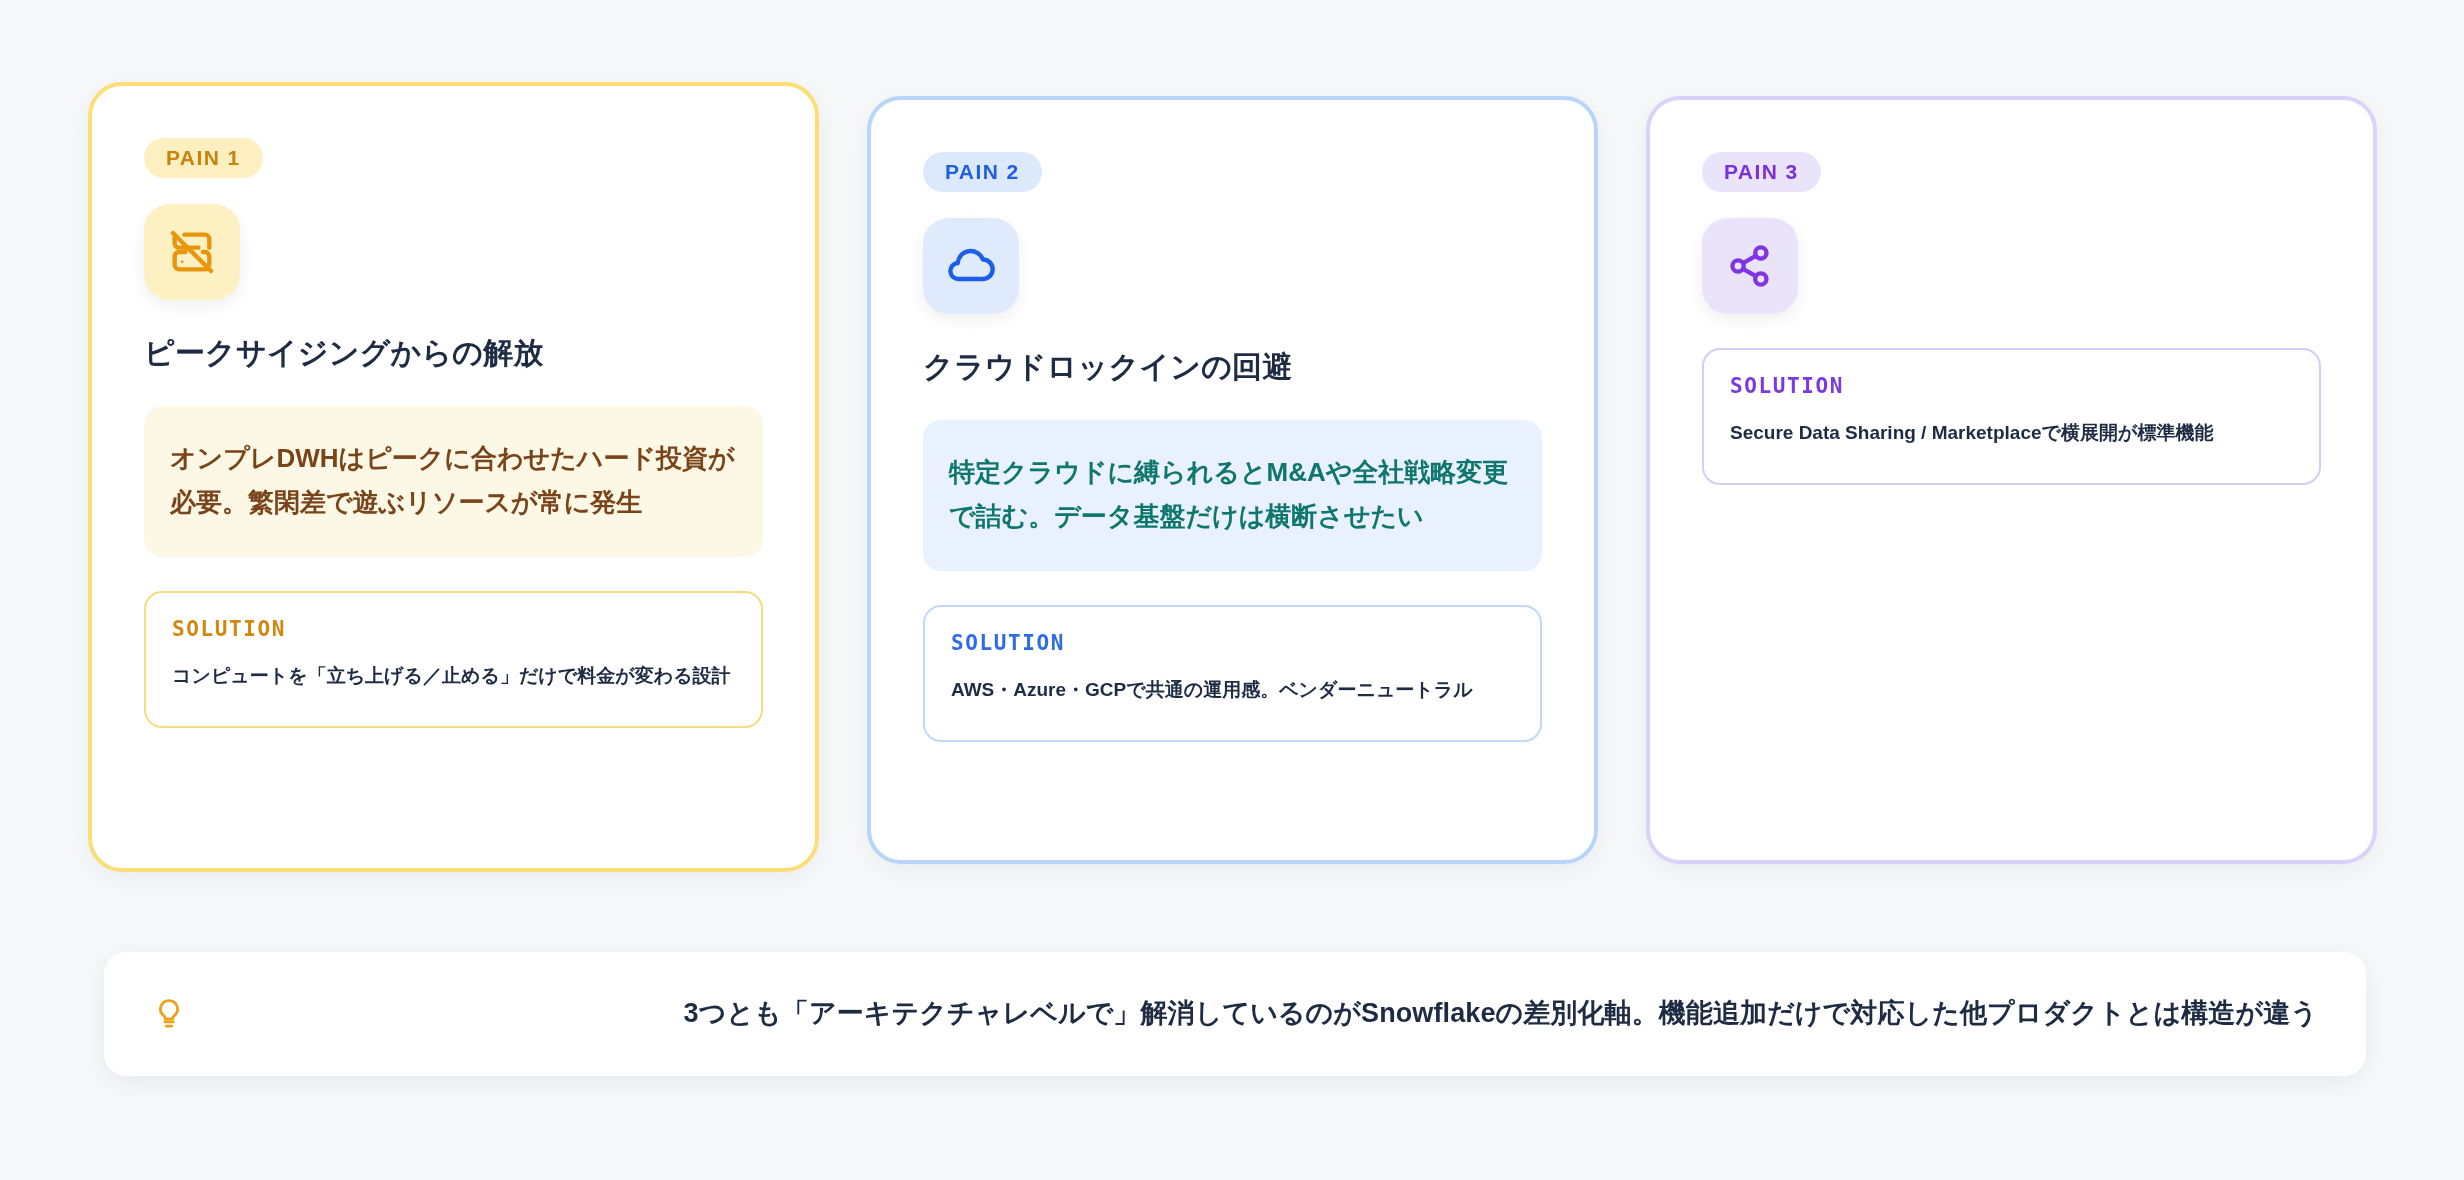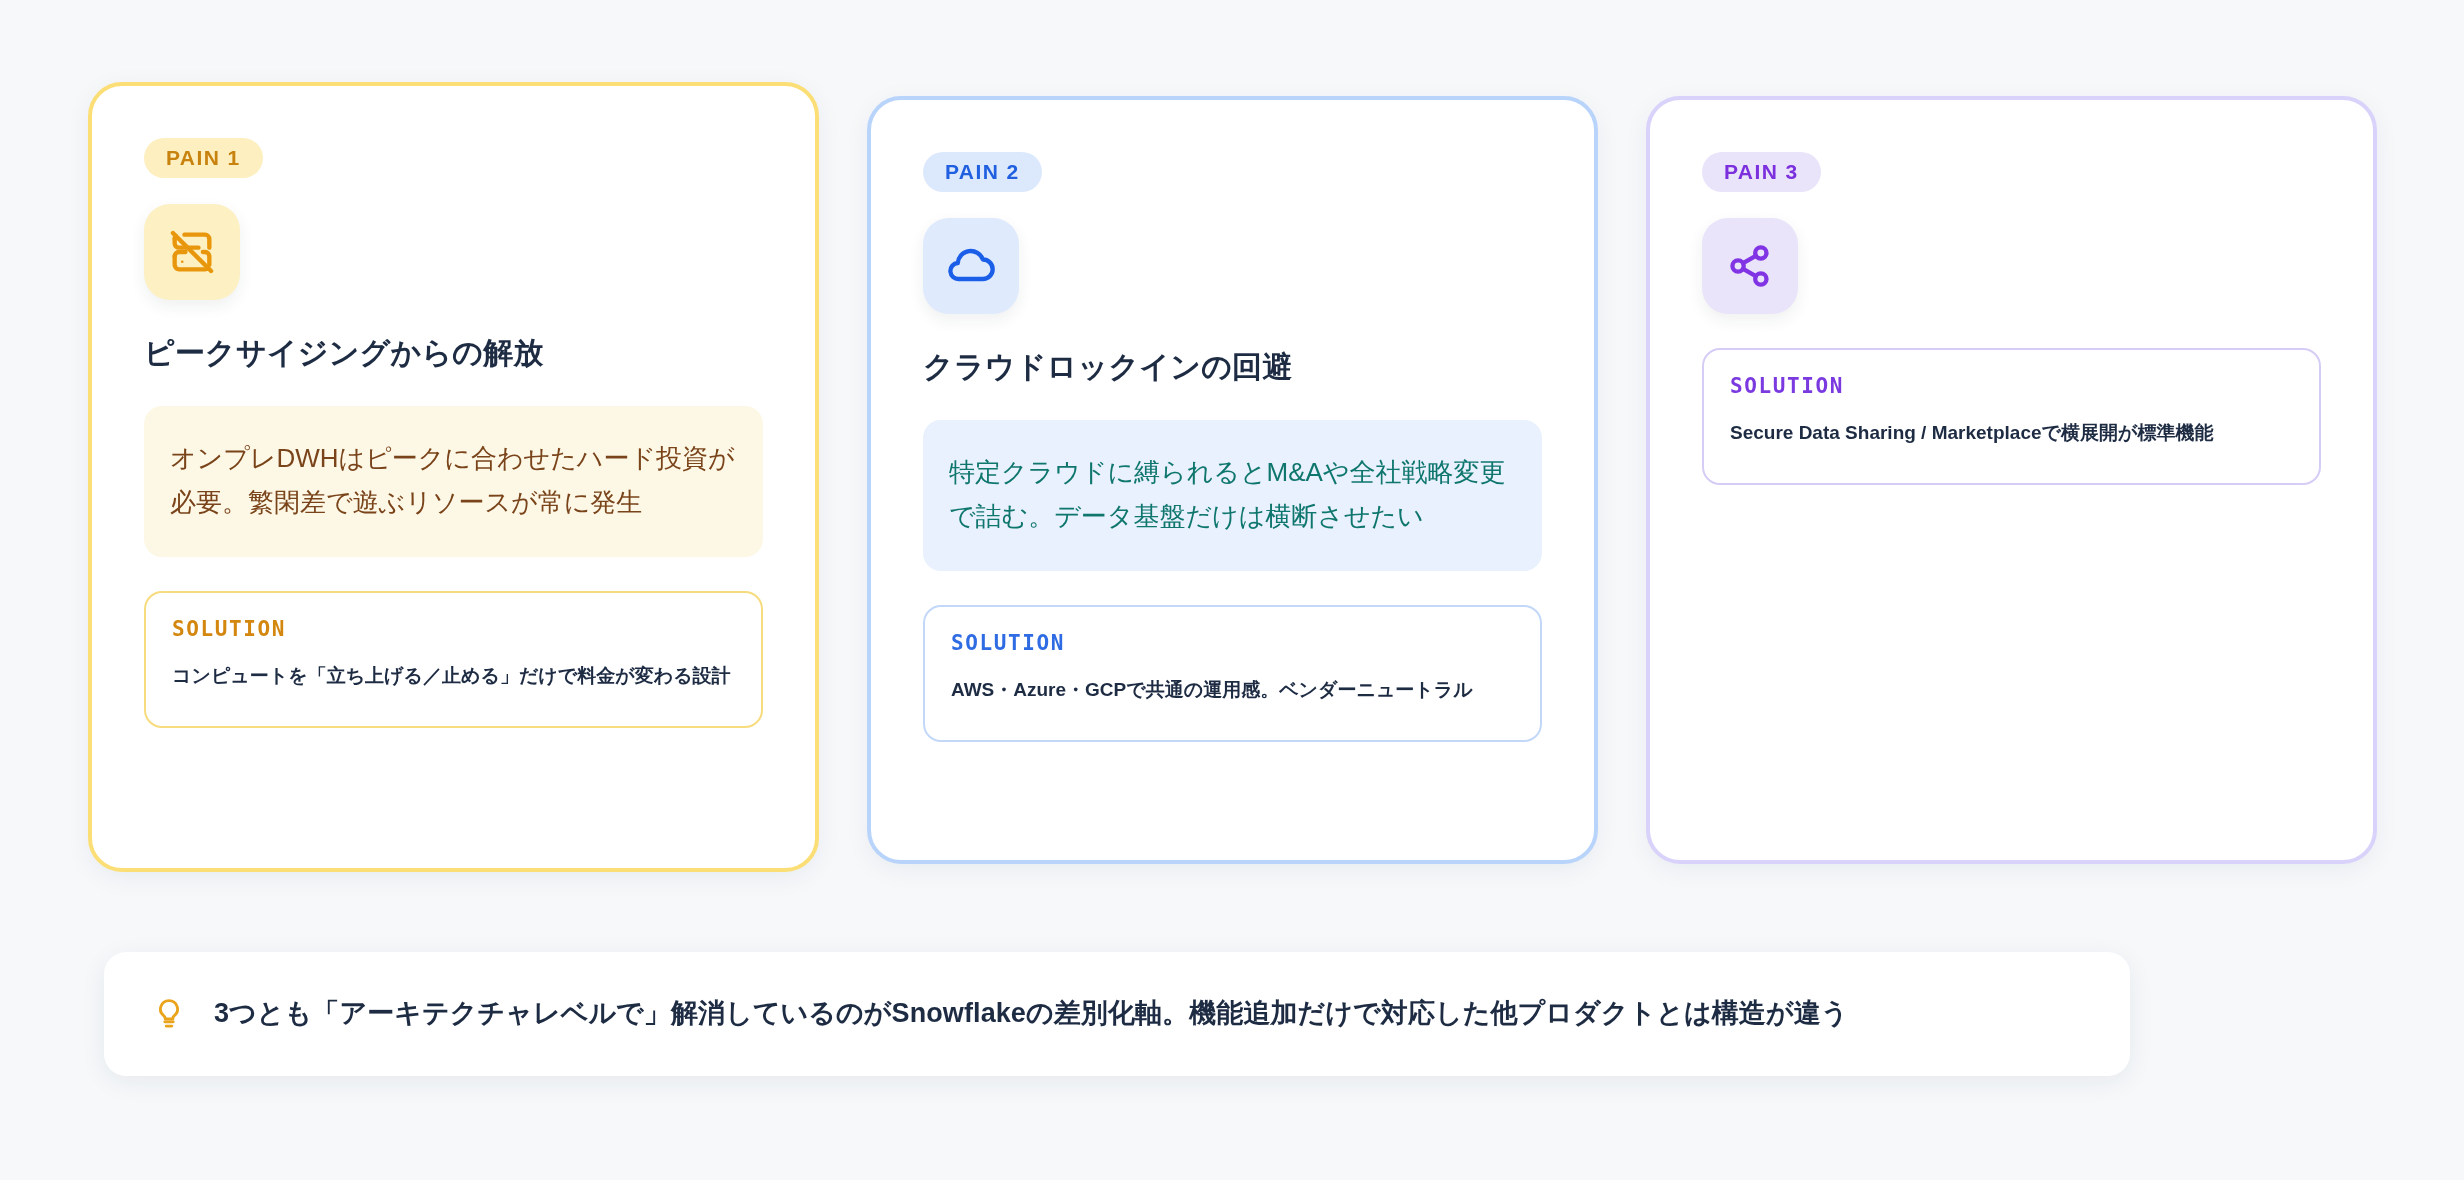--- a/index.html
+++ b/index.html
@@ -96,21 +96,21 @@
     letter-spacing: 0.2px;
     line-height: 1.25;
   }
 
   
   .pain-box {
     margin-top: 34px;
     border-radius: 18px;
     padding: 30px 26px 32px 26px;
     font-size: 26px;
-    font-weight: 400;
+    font-weight: 700;
     line-height: 1.72;
   }
   .c1 .pain-box { background: #fdf8e6; color: #7a441b; }
   .c2 .pain-box { background: #e8f1fd; color: #0f766e; }
   .c3 .pain-box { background: #f4f0fd; color: #4b18c4; }
 
   
   .sol-box {
     margin-top: 34px;
     border-radius: 18px;
@@ -138,29 +138,30 @@
     font-weight: 700;
     color: #1d2b43;
     line-height: 1.68;
   }
 
   
   .footer-banner {
     position: absolute;
     left: 104px;
     top: 952px;
-    width: 2026px;
+    width: 2262px;
     height: 124px;
     background: #ffffff;
     border-radius: 22px;
     box-shadow: 0 6px 26px rgba(24, 40, 70, 0.07);
     display: flex;
     align-items: center;
     padding: 0 48px;
     gap: 28px;
+    justify-content: space-between;
   }
   .bulb-icon { flex: 0 0 auto; display: flex; align-items: center; }
   .footer-text {
     font-size: 27px;
     font-weight: 700;
     color: #1d2b43;
     letter-spacing: 0.1px;
     line-height: 1.3;
   }
 </style>

